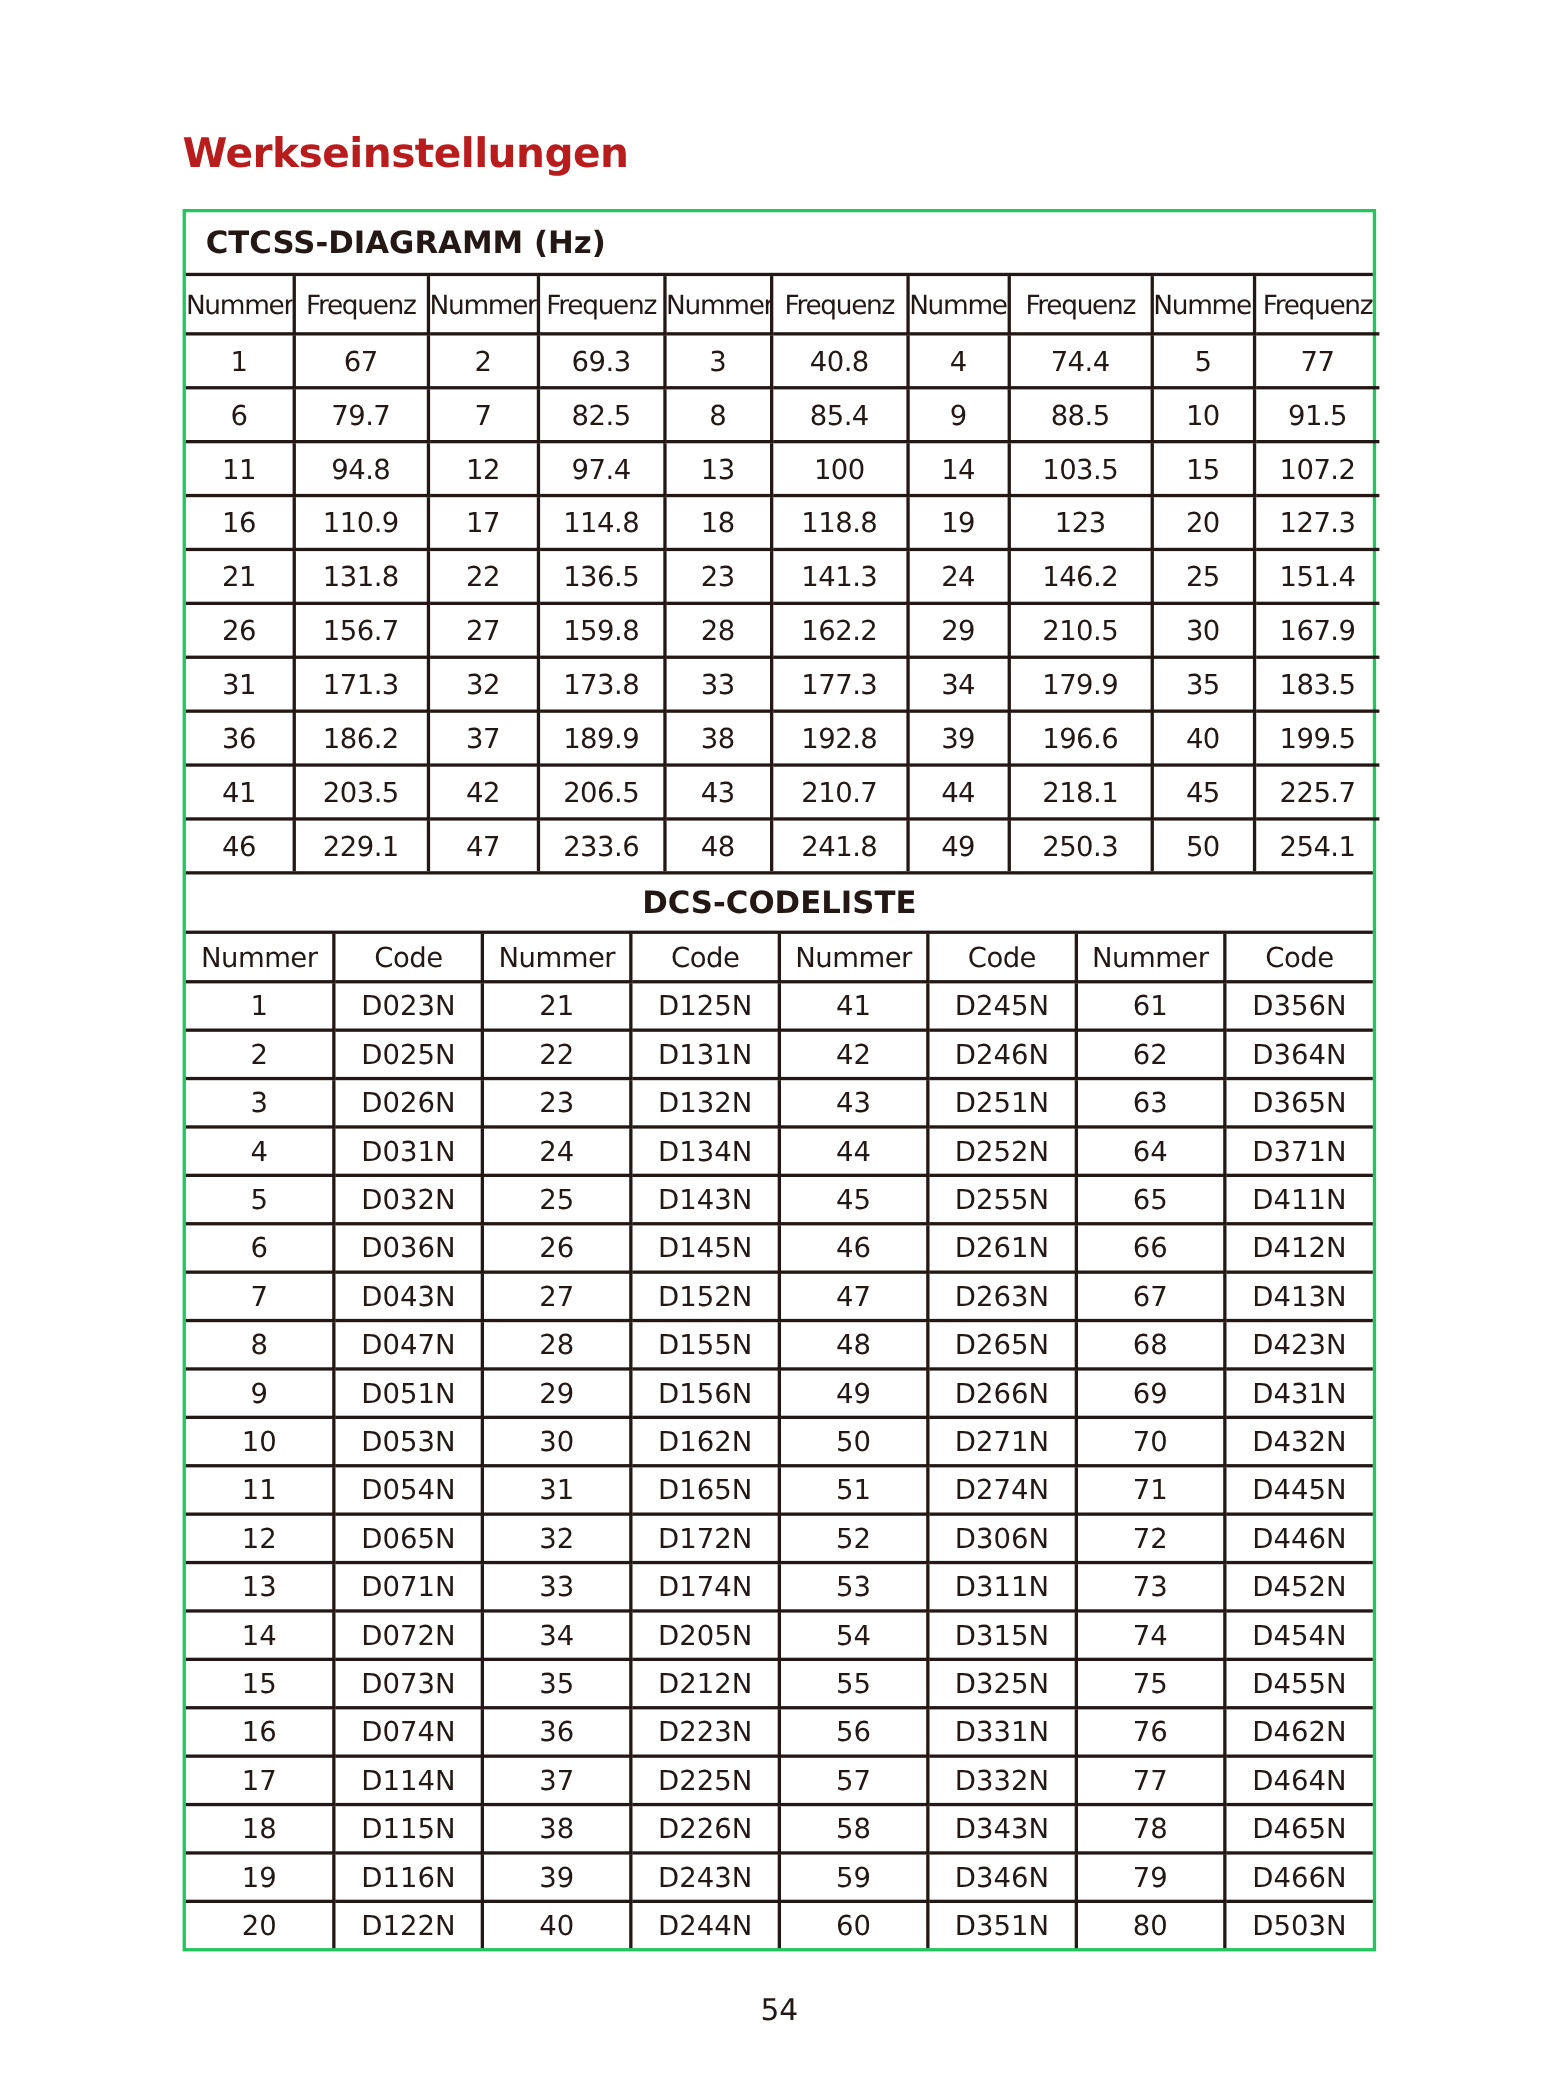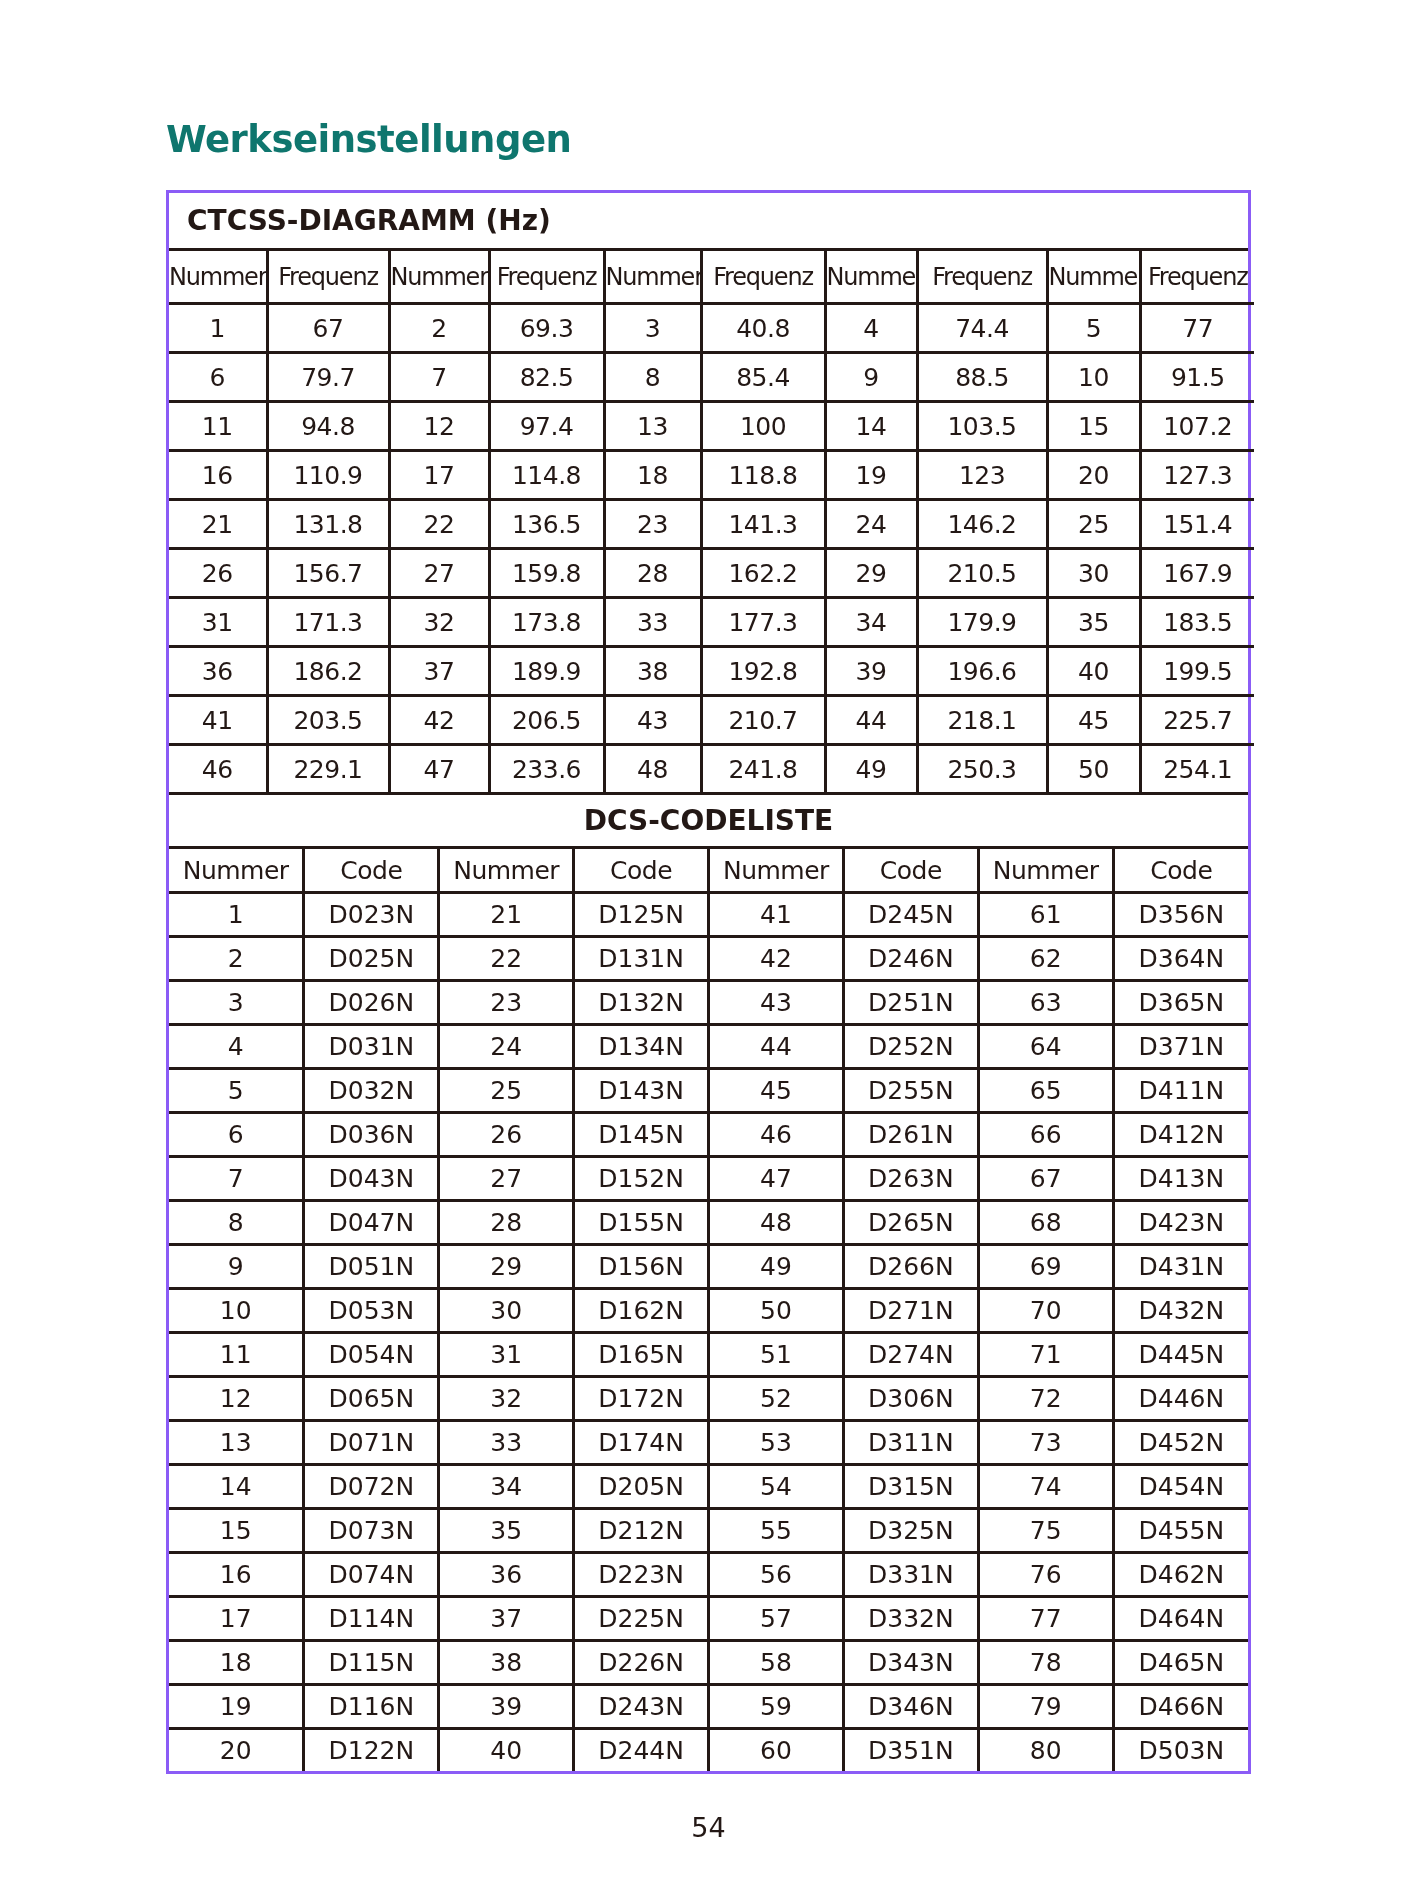--- a/index.html
+++ b/index.html
@@ -1,18 +1,18 @@
 <!DOCTYPE html>
 <html><head>
 <meta charset="utf-8">
 <style>
   html, body { margin: 0; padding: 0; background: #ffffff; }
   body { width: 1417px; height: 1889px; position: relative; font-family: "DejaVu Sans", sans-serif; color: #231815; }
-  .page-title { position: absolute; left: 166px; top: 118px; font-size: 37px; font-weight: bold; letter-spacing: -0.5px; color: #0f766e; margin: 0; }
-  .sheet { position: absolute; left: 166px; top: 190px; width: 1085px; box-sizing: border-box; border: 3px solid #8b5cf6; }
+  .page-title { position: absolute; left: 166px; top: 118px; font-size: 37px; font-weight: bold; letter-spacing: -0.5px; color: #b91c1c; margin: 0; }
+  .sheet { position: absolute; left: 166px; top: 190px; width: 1085px; box-sizing: border-box; border: 3px solid #22c55e; }
   .section-title { box-sizing: border-box; border-bottom: 3px solid #231815; font-weight: bold; font-size: 28px; display: flex; align-items: center; }
   .ctcss-title { height: 58px; padding-left: 18px; }
   .dcs-title { height: 57px; justify-content: center; border-top: 3px solid #231815; }
   table { border-collapse: collapse; width: 100%; table-layout: fixed; }
   td, th { border: 3px solid #231815; text-align: center; padding: 0; font-weight: normal; color: #231815; overflow: hidden; white-space: nowrap; }
   table tr:first-child th, table tr:first-child td { border-top: none; margin-top: 40px; }
   table tr td:first-child, table tr th:first-child { border-left: none; }
   table tr td:last-child, table tr th:last-child { border-right: none; }
   table.ctcss tr:last-child td { border-bottom: none; }
   table.dcs tr:last-child td { border-bottom: none; }

